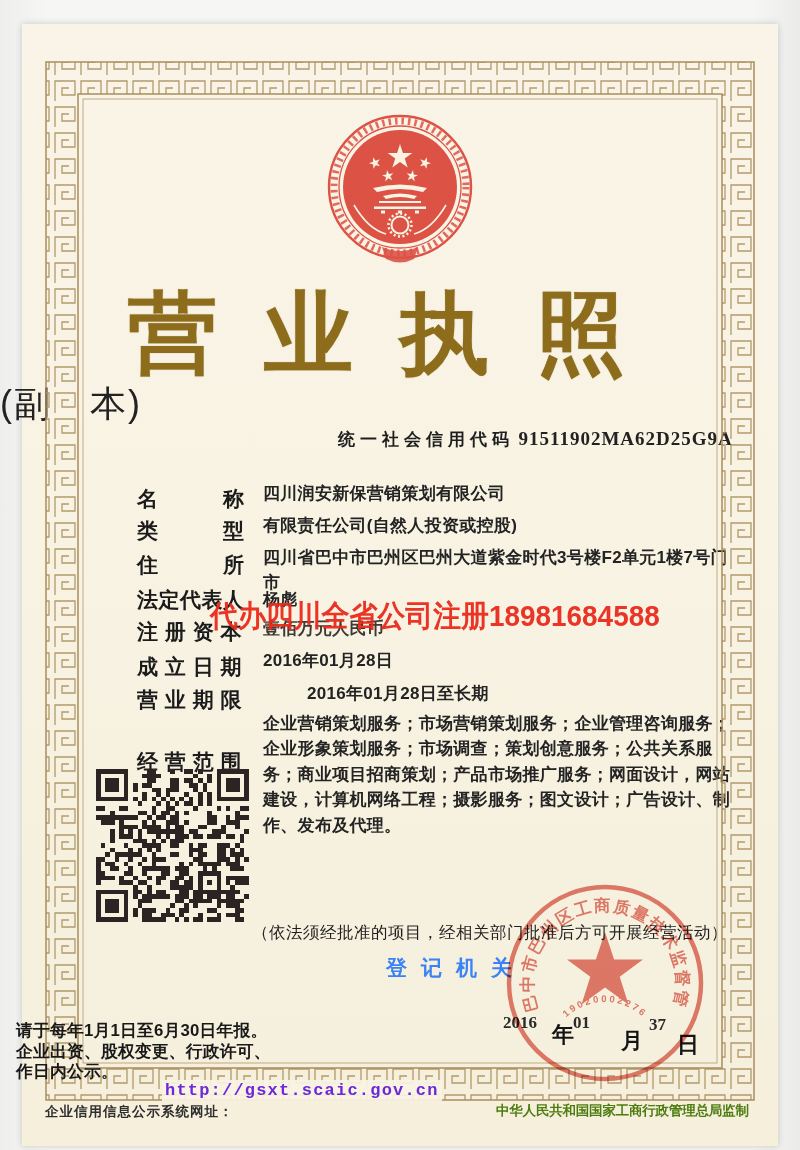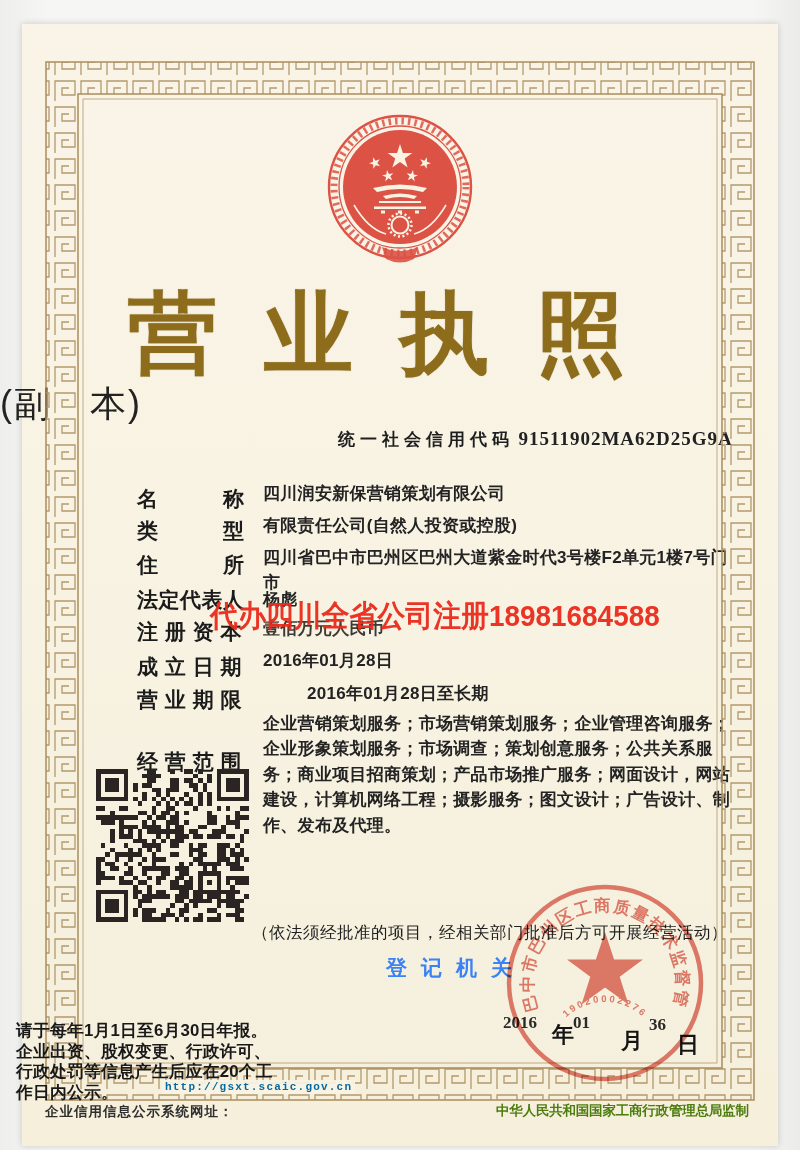--- a/index.html
+++ b/index.html
@@ -46,22 +46,22 @@
   .date-cjk{font-size:22px;font-weight:700;color:#141414;}
   .watermark{
     left:210px;top:596px;font-size:30px;font-weight:600;white-space:nowrap;
     transform:scaleX(.93);transform-origin:left center;letter-spacing:0px;
     opacity:.95;z-index:30;
   }
   .notice{left:16px;top:1021px;z-index:40;}
   .notice div{font-size:16.8px;font-weight:700;color:#191919;line-height:20.5px;white-space:nowrap;letter-spacing:0.2px;}
   .url{
     left:162px;top:1080px;z-index:35;
-    font-family:"Liberation Mono",monospace;font-size:11px;font-weight:700;
-    color:#0369a1;letter-spacing:1.2px;background:rgba(248,243,227,.92);padding:1px 3px;white-space:nowrap;
+    font-family:"Liberation Mono",monospace;font-size:17px;font-weight:700;
+    color:#6d28d9;letter-spacing:1.2px;background:rgba(248,243,227,.92);padding:1px 3px;white-space:nowrap;
   }
   .footer-left{left:45px;top:1103px;font-size:13.5px;font-weight:600;color:#2e2e2e;letter-spacing:1px;white-space:nowrap;}
   .footer-right{left:496px;top:1102px;font-size:13.5px;font-weight:600;color:#4d7c0f;letter-spacing:-0.2px;white-space:nowrap;}
   .seal-wrap{left:0;top:0;z-index:25;mix-blend-mode:multiply;}
   .qr-wrap{left:96px;top:769px;z-index:10;}
 </style>
 </head>
 <body>
 
 <div class="paper"></div>
@@ -136,21 +136,21 @@
 <div class="abs fvalue" style="top:681px;margin-left:44px;">2016年01月28日至长期</div>
 <div class="abs fvalue scope" style="top:711px;">企业营销策划服务；市场营销策划服务；企业管理咨询服务；企业形象策划服务；市场调查；策划创意服务；公共关系服务；商业项目招商策划；产品市场推广服务；网面设计，网站建设，计算机网络工程；摄影服务；图文设计；广告设计、制作、发布及代理。</div>
 
 <div class="abs note-line">（依法须经批准的项目，经相关部门批准后方可开展经营活动）</div>
 <div class="abs reg-label">登记机关</div>
 
 <span class="abs date-num" style="left:503px;top:1013px;">2016</span>
 <span class="abs date-cjk" style="left:552px;top:1020px;">年</span>
 <span class="abs date-num" style="left:573px;top:1013px;">01</span>
 <span class="abs date-cjk" style="left:621px;top:1026px;">月</span>
-<span class="abs date-num" style="left:649px;top:1015px;">36</span>
+<span class="abs date-num" style="left:649px;top:1015px;">37</span>
 <span class="abs date-cjk" style="left:677px;top:1030px;">日</span>
 
 <svg id="qr-svg" class="abs qr-wrap" width="153" height="153" viewBox="0 0 33 33">
     <g fill="#2a2522" shape-rendering="crispEdges">
       <rect x="0" y="0" width="1" height="1"></rect>
       <rect x="1" y="0" width="1" height="1"></rect>
       <rect x="2" y="0" width="1" height="1"></rect>
       <rect x="3" y="0" width="1" height="1"></rect>
       <rect x="4" y="0" width="1" height="1"></rect>
       <rect x="5" y="0" width="1" height="1"></rect>
@@ -693,19 +693,18 @@
       <textPath href="#sealNum" startOffset="4">19020002276</textPath>
     </text>
   </g>
 </svg>
 
 <div class="abs watermark" style="color:#ea2a1c;">代办四川全省公司注册18981684588</div>
 
 <div class="abs notice">
   <div>请于每年1月1日至6月30日年报。</div>
   <div>企业出资、股权变更、行政许可、</div>
-  <div>行政处罚等信息产生后应在20个工</div>
   <div>作日内公示。</div>
 </div>
 
 <div class="abs url">http://gsxt.scaic.gov.cn</div>
 <div class="abs footer-left">企业信用信息公示系统网址：</div>
 <div class="abs footer-right">中华人民共和国国家工商行政管理总局监制</div>
 
 </body></html>

